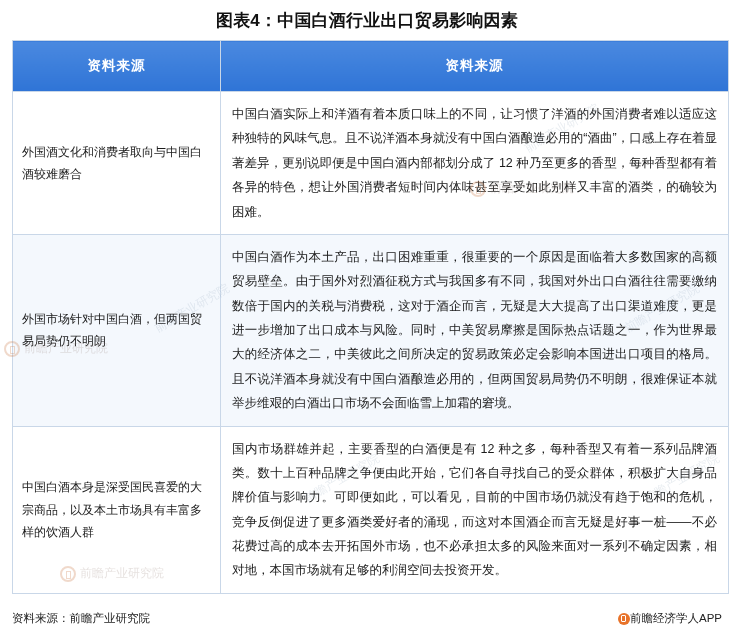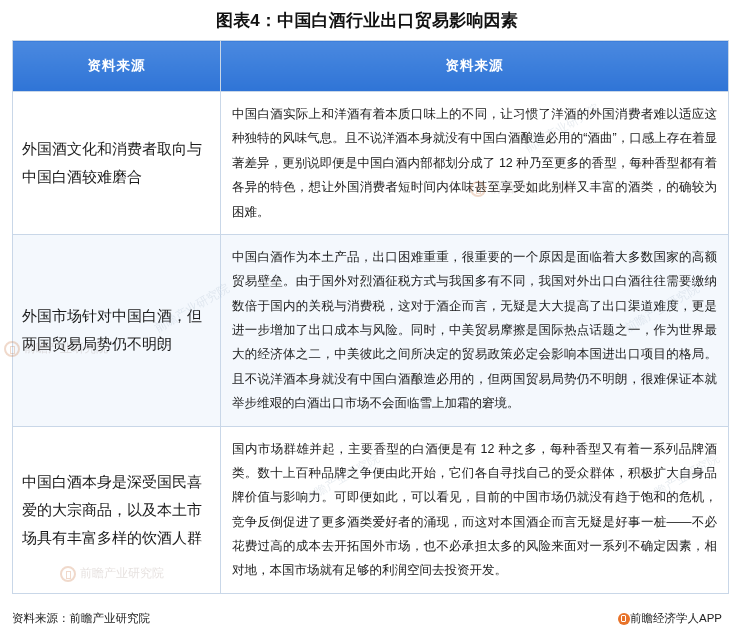--- a/index.html
+++ b/index.html
@@ -44,21 +44,21 @@
     background: linear-gradient(180deg,#4a89e0 0%, #2f74d6 100%);
     color: #ffffff;
     font-size: 13.5px;
     font-weight: bold;
     height: 48px;
     letter-spacing: 1px;
   }
   th.col-trend { width: 205px; }
   th.col-analysis { width: 505px; }
   td.trend {
-    font-size: 15px;
+    font-size: 12px;
     line-height: 1.85;
     color: #1b1b1b;
     padding: 24px 9px;
     text-align: left;
   }
   td.analysis {
     font-size: 12.5px;
     line-height: 1.95;
     color: #1b1b1b;
     padding: 10px 11px;

